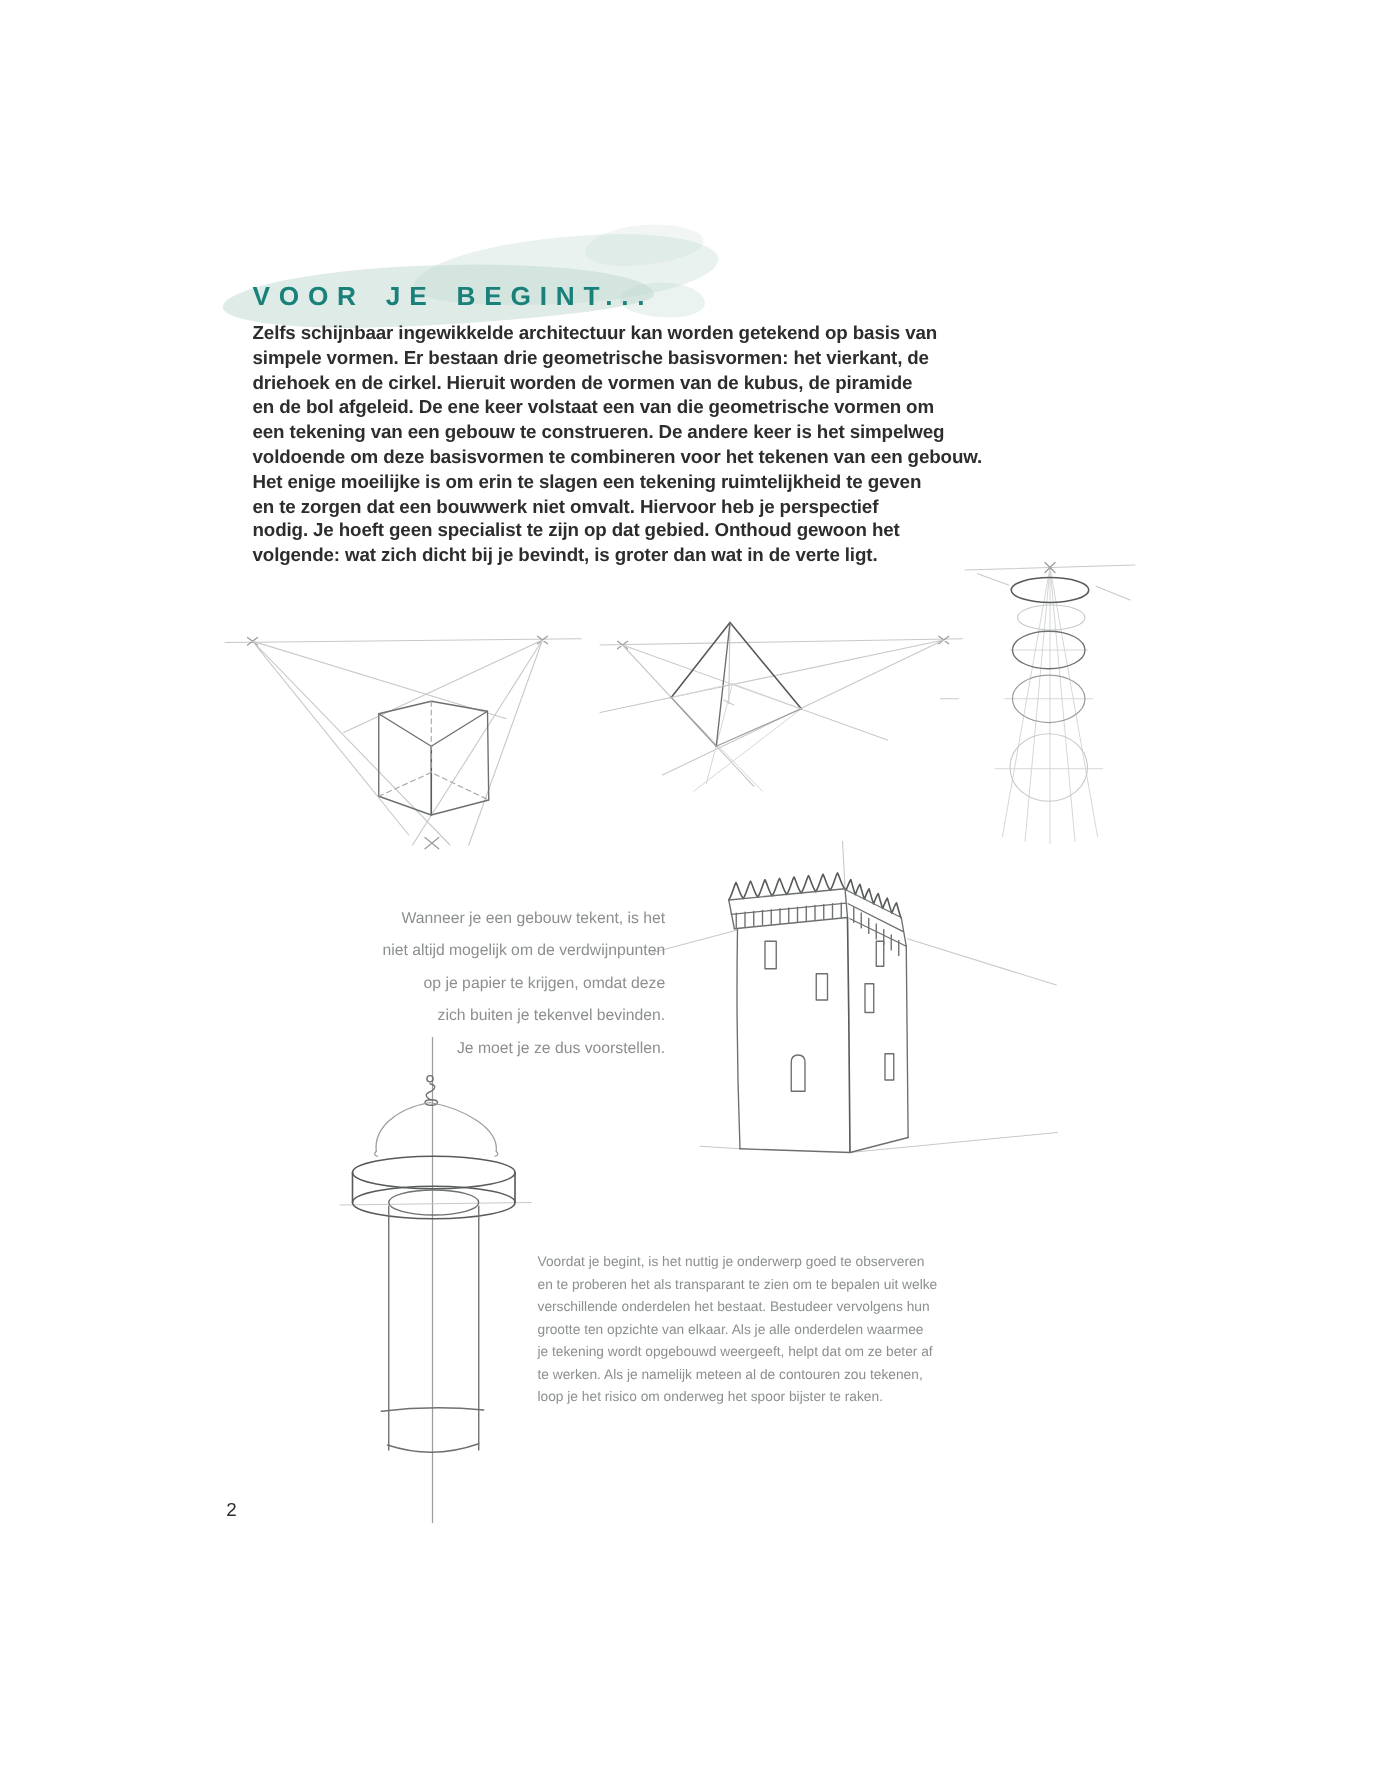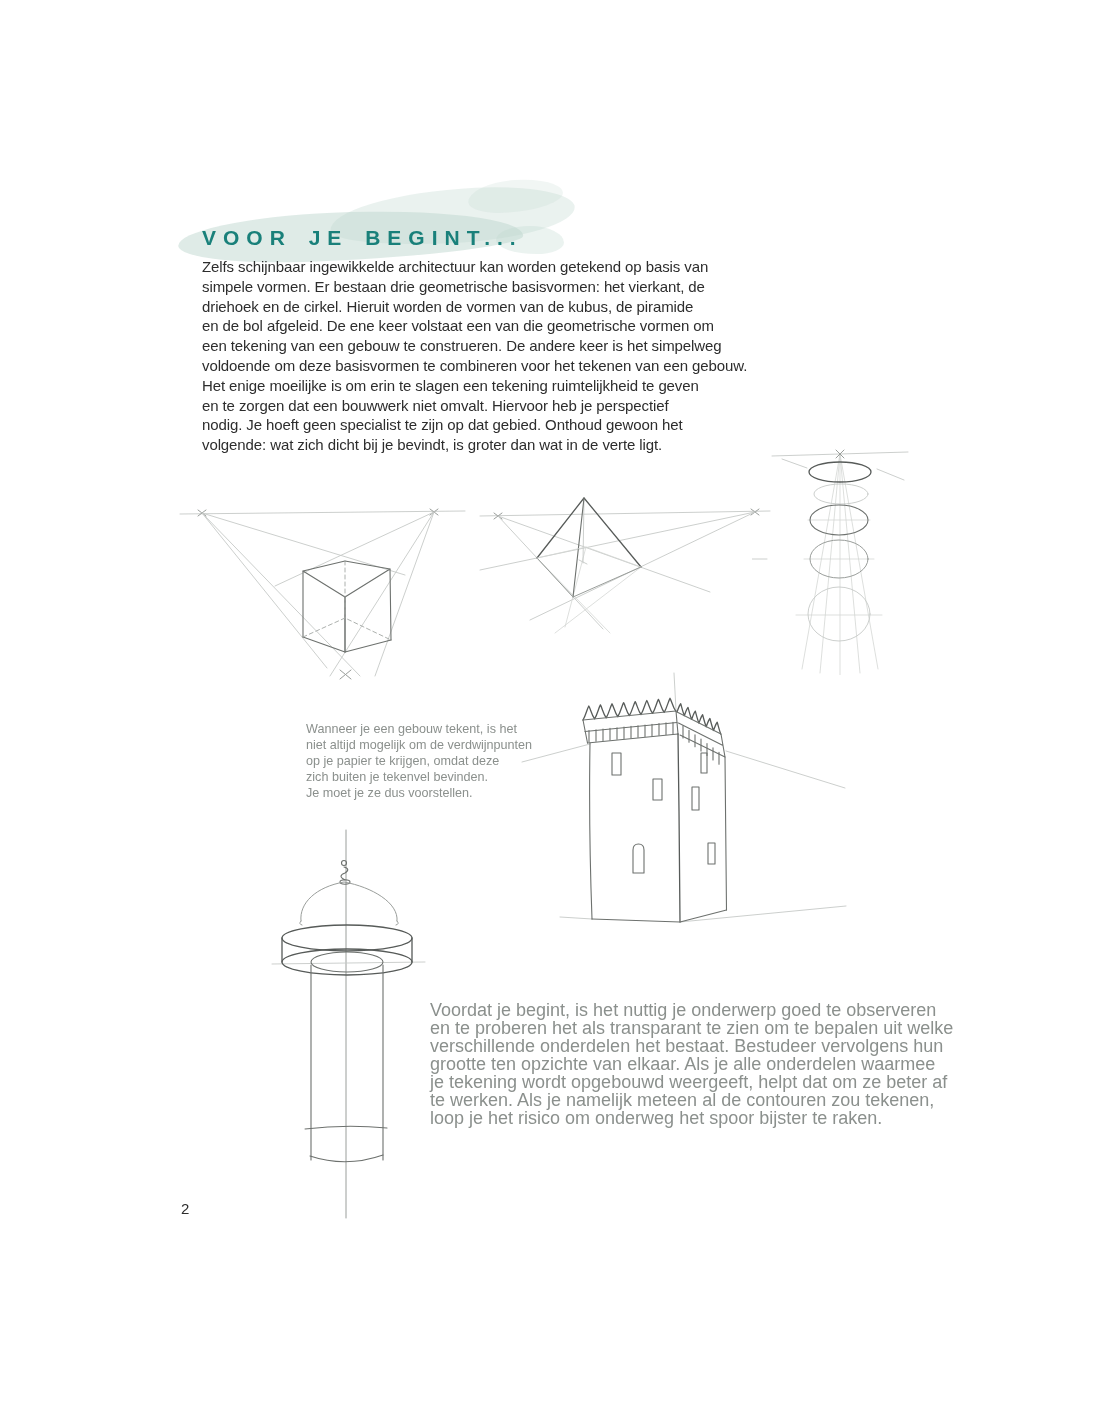--- a/index.html
+++ b/index.html
@@ -11,26 +11,26 @@
   .wash2{left:330px;top:189px;width:245px;height:54px;background:var(--wash,#bdd6cd);opacity:.32;
          border-radius:60% 40% 50% 50% / 65% 45% 55% 35%;transform:rotate(-3deg);}
   .wash3{left:468px;top:180px;width:95px;height:32px;background:var(--wash,#bdd6cd);opacity:.22;
          border-radius:50% 50% 60% 40%/60% 50% 50% 40%;transform:rotate(-4deg);}
   .wash4{left:496px;top:226px;width:68px;height:28px;background:var(--wash,#bdd6cd);opacity:.3;
          border-radius:50% 50% 40% 60%/50% 60% 40% 50%;}
   .title{position:absolute;left:202px;top:226px;margin:0;
          font-size:21px;font-weight:bold;letter-spacing:7px;word-spacing:4px;
          color:var(--title,#19807a);}
   .intro{position:absolute;left:202px;top:257px;margin:0;width:720px;
-         font-size:15px;line-height:19.8px;font-weight:400;letter-spacing:-.1px;
+         font-size:15px;line-height:19.8px;font-weight:700;letter-spacing:-.1px;
          color:var(--body_text,#2d2d2d);white-space:pre-line;}
   .caption{position:absolute;margin:0;color:var(--caption_text,#8b908d);white-space:pre-line;}
   .cap1{left:397px;top:617px;font-size:12.6px;line-height:19.4px;}
-  .cap2{left:306px;top:721px;font-size:12.6px;line-height:16px;}
-  .cap3{left:430px;top:1001px;font-size:18px;line-height:18px;}
+  .cap2{left:306px;top:721px;font-size:12.6px;line-height:26px;text-align:right;}
+  .cap3{left:430px;top:1001px;font-size:11px;line-height:18px;}
   .pagenum{position:absolute;left:181px;top:1200px;font-size:15px;color:var(--body_text,#2d2d2d);}
   .fig{position:absolute;}
   .fig path,.fig line,.fig ellipse,.fig circle,.fig rect,.fig polyline{fill:none;stroke-linecap:round;stroke-linejoin:round;}
   .s-faint{stroke:#c6cac7;stroke-width:.9;}
   .s-faint2{stroke:#d4d7d4;stroke-width:.8;}
   .s-mid{stroke:#9a9e9b;stroke-width:1;}
   .s-dark{stroke:#6d716e;stroke-width:1.1;}
   .s-darker{stroke:#575b59;stroke-width:1.3;}
   .s-dash{stroke:#a3a7a4;stroke-width:.9;stroke-dasharray:4 3;}
 </style>

